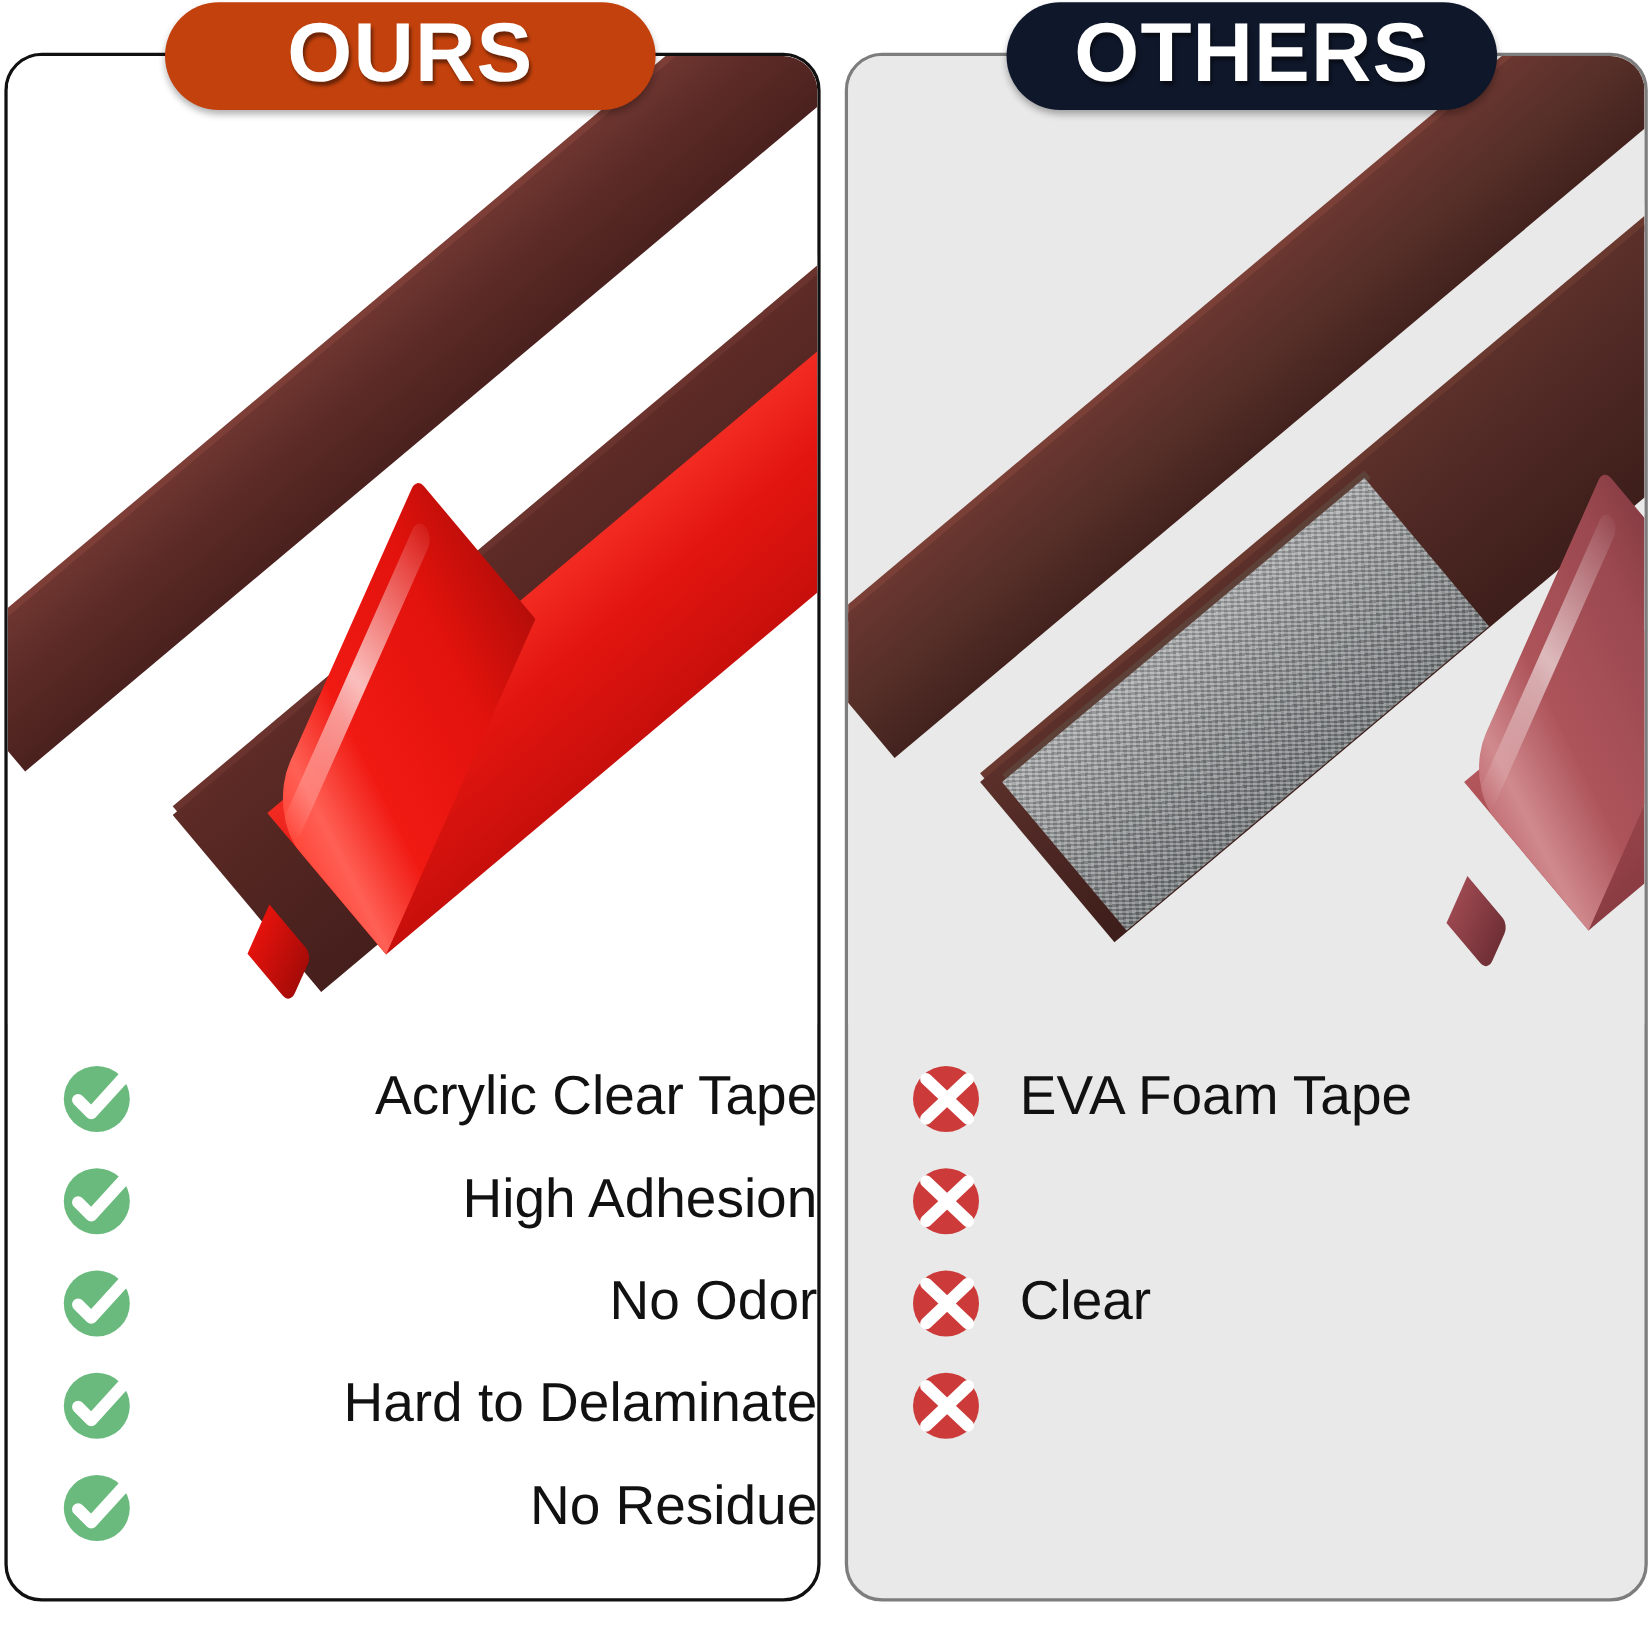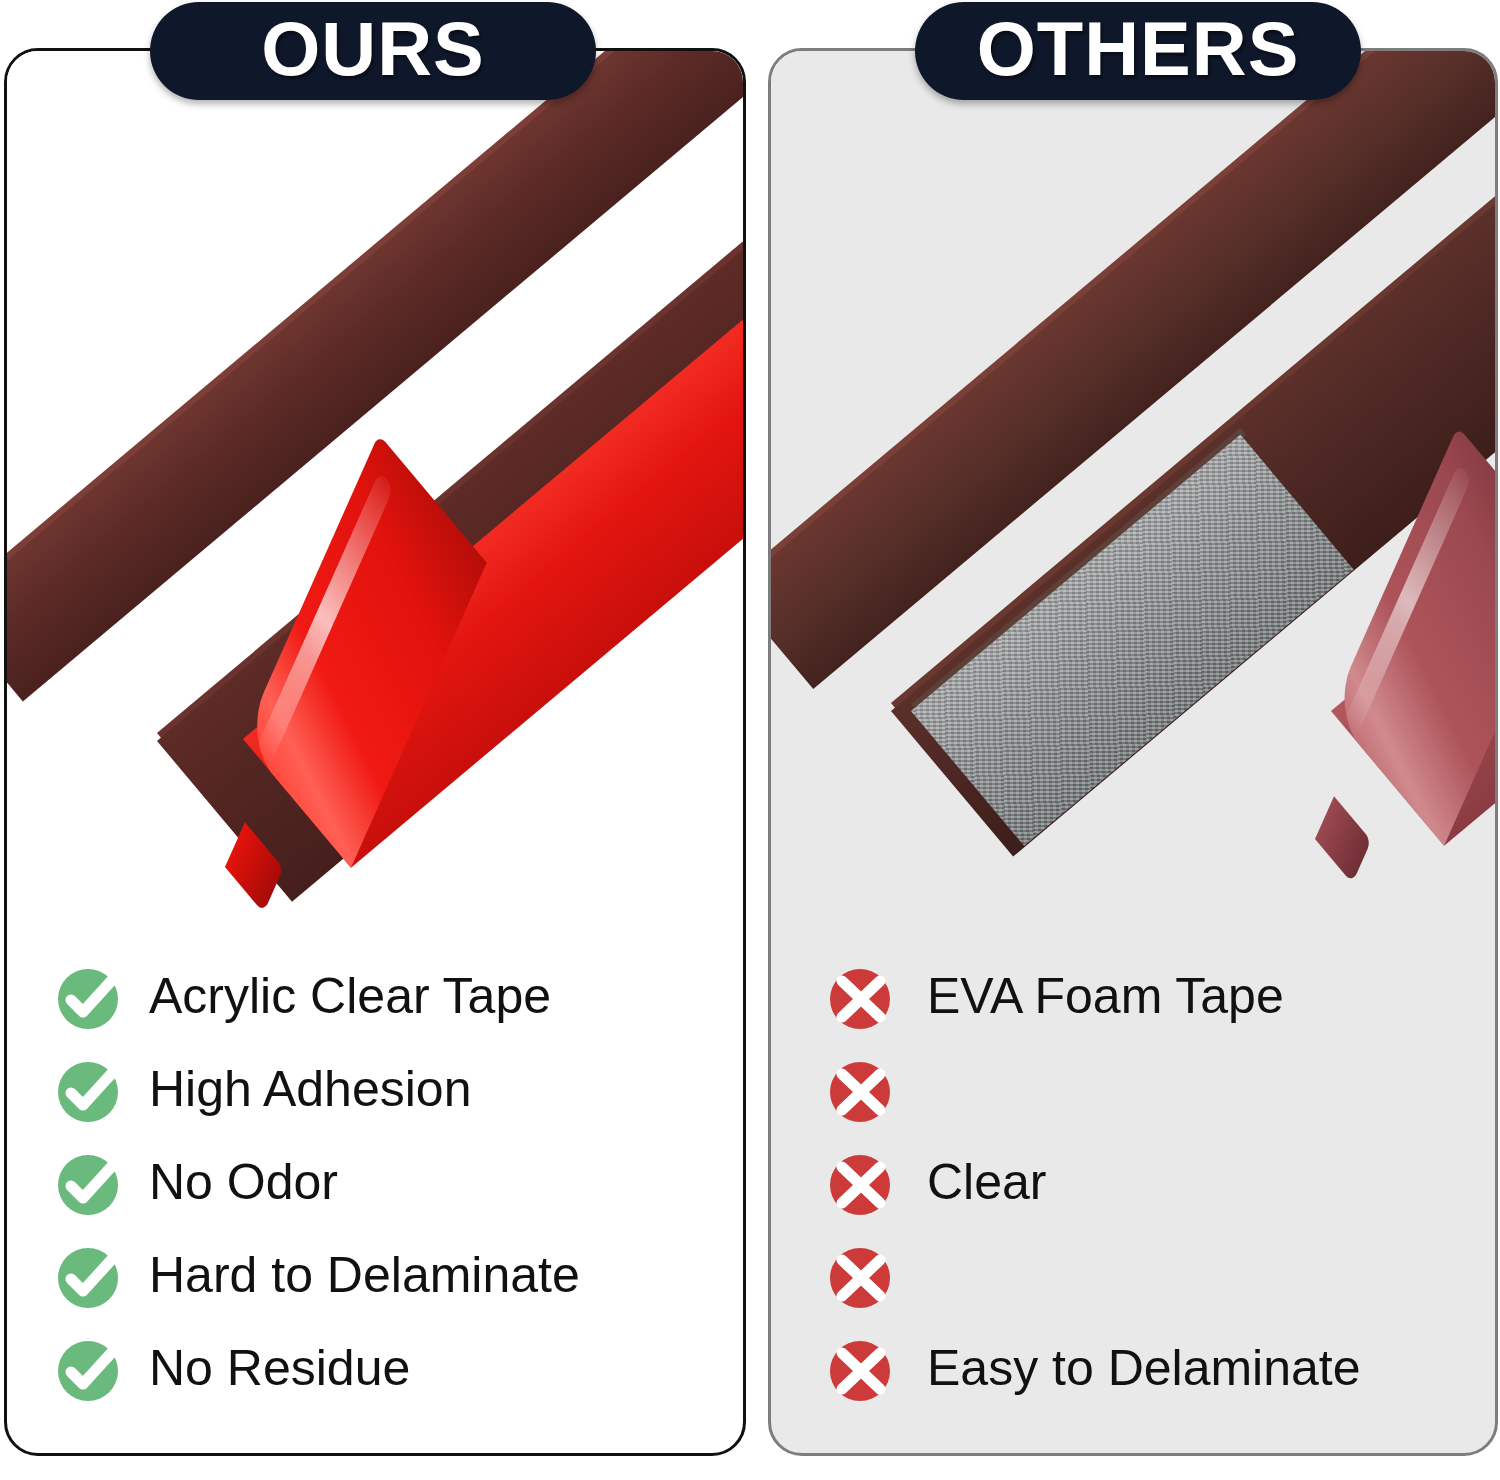--- a/index.html
+++ b/index.html
@@ -11,21 +11,21 @@
   #panel-ours{left:4px;width:742px;background:#ffffff;border:3px solid #111111;}
   #panel-others{left:768px;width:730px;background:#e9e9e9;border:3px solid #7d7d7d;}
 
   
   .badge{position:absolute;top:2px;height:98px;border-radius:49px;
          display:flex;align-items:center;justify-content:center;z-index:8;
          box-shadow:0 4px 7px rgba(0,0,0,0.30);}
   .badge span{color:#ffffff;font-size:76px;font-weight:bold;letter-spacing:1px;
               line-height:1;text-shadow:2px 3px 3px rgba(0,0,0,0.45);
               transform:translateY(-2px);}
-  #badge-ours{left:150px;width:446px;background:#0f172a;}
+  #badge-ours{left:150px;width:446px;background:#c2410c;}
   #badge-others{left:915px;width:446px;background:#0f172a;}
 
   
   .photo{position:absolute;left:0;top:0;width:100%;height:880px;overflow:hidden;}
   #photo-ours{background:#ffffff;}
   #photo-others{background:#e9e9e9;}
 
   .strip{position:absolute;transform-origin:0 0;}
 
   
@@ -92,21 +92,21 @@
           background:linear-gradient(90deg,rgba(255,255,255,.0),rgba(255,255,255,.60),rgba(255,255,255,.04));
           transform:rotate(-40deg) skewY(-26deg);border-radius:11px;}
   .r-maroon-tip{left:544px;top:788px;width:42px;height:58px;
           background:linear-gradient(180deg,#9c4850,#6f2f35);
           transform:rotate(-40deg) skewY(-26deg);border-radius:0 0 8px 10px;}
 
   
   .features{position:absolute;left:0;width:100%;top:898px;
             display:flex;flex-direction:column;}
   .frow{display:flex;align-items:center;height:93px;}
-  #features-ours .frow{padding-left:48px;}
+  #features-ours .frow{padding-left:48px;justify-content:space-between;}
   #features-others .frow{padding-left:56px;}
 
   .ico{position:relative;width:66px;height:66px;flex:0 0 66px;}
   .ico svg{position:absolute;left:-4px;top:-4px;width:74px;height:74px;overflow:visible;}
 
   .flabel{font-size:50px;color:#111111;line-height:1;white-space:nowrap;}
   #features-ours .flabel{margin-left:28px;}
   #features-others .flabel{margin-left:34px;}
 </style>
 </head>
@@ -219,29 +219,20 @@
       <span class="flabel">Clear</span>
     </div>
     <div class="frow">
       <span class="ico">
         <svg viewBox="0 0 74 74">
             <circle cx="37" cy="40" r="30" fill="#cc3b39"></circle>
         <path d="M19 22 L57 58 M57 22 L19 58" fill="none" stroke="#ffffff" stroke-width="11" stroke-linecap="round"></path>
           </svg>
       </span>
     </div>
-    <div class="frow">
-      <span class="ico">
-        <svg viewBox="0 0 74 74">
-            <circle cx="37" cy="40" r="30" fill="#cc3b39"></circle>
-        <path d="M19 22 L57 58 M57 22 L19 58" fill="none" stroke="#ffffff" stroke-width="11" stroke-linecap="round"></path>
-          </svg>
-      </span>
-      <span class="flabel">Easy to Delaminate</span>
-    </div>
   </div>
 </div>
 
 <div class="badge" id="badge-ours">
   <span>OURS</span>
 </div>
 <div class="badge" id="badge-others">
   <span>OTHERS</span>
 </div>
 

